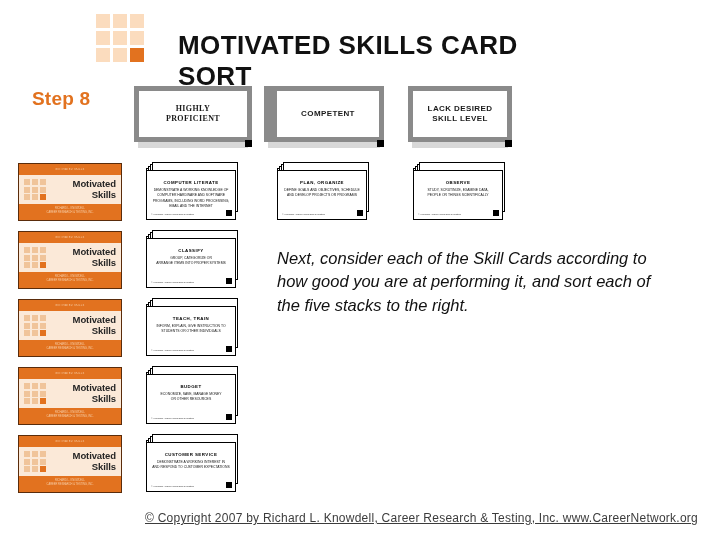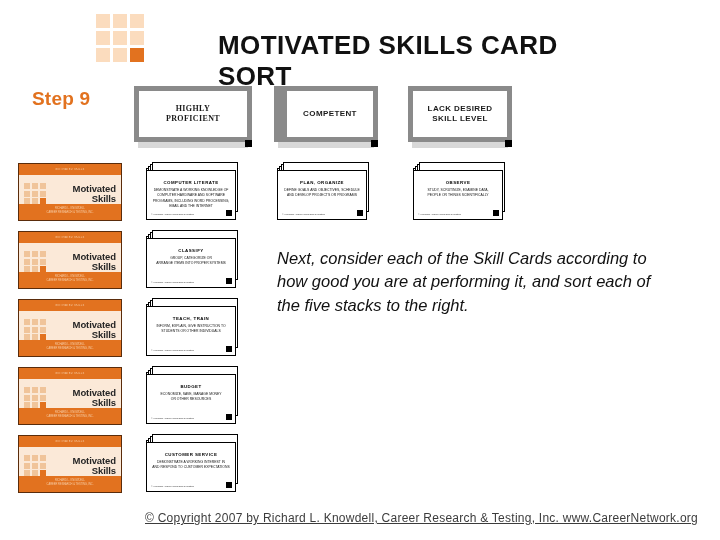--- a/index.html
+++ b/index.html
@@ -49,21 +49,20 @@
   .deck-title {
     position: absolute;
     left: 178px;
     top: 30px;
     width: 420px;
     font-size: 26px;
     font-weight: bold;
     line-height: 1.18;
     letter-spacing: 0.4px;
     color: #111111;
-    margin-left: 40px;
   }
 
   
   .category-row {
     position: absolute;
     left: 134px;
     top: 86px;
     width: 420px;
     height: 62px;
   }
@@ -103,21 +102,21 @@
   }
   .category-box .corner {
     position: absolute;
     right: 0;
     bottom: -5px;
     width: 7px;
     height: 7px;
     background: #000000;
   }
   .cat-0 { left: 0px;   width: 118px; font-family: Liberation Serif, serif; }
-  .cat-1 { left: 140px; width: 104px; padding-left: 13px; }
+  .cat-1 { left: 130px; width: 120px; padding-left: 13px; }
   .cat-2 { left: 274px; width: 104px; }
 
   
   .ms-col {
     position: absolute;
     left: 18px;
     top: 163px;
   }
   .ms-card {
     position: relative;
@@ -139,21 +138,21 @@
     white-space: nowrap;
     overflow: hidden;
   }
   .ms-card .band {
     position: absolute;
     left: 0; right: 0;
     top: 11px;
     height: 29px;
     background: #FBE9D8;
     display: flex;
-    align-items: flex-end;
+    align-items: center;
   }
   .ms-card .band-grid {
     width: 22px;
     height: 21px;
     margin-left: 5px;
     display: grid;
     grid-template-columns: repeat(3, 1fr);
     grid-template-rows: repeat(3, 1fr);
     gap: 1.5px;
     flex: none;
@@ -286,21 +285,21 @@
   <span class="logo-cell"></span>
   <span class="logo-cell"></span>
   <span class="logo-cell"></span>
   <span class="logo-cell"></span>
   <span class="logo-cell"></span>
   <span class="logo-cell"></span>
   <span class="logo-cell"></span>
   <span class="logo-cell accent"></span>
 </div>
 
-<div class="step-label">Step 9</div>
+<div class="step-label">Step 8</div>
 
 <div class="deck-title">MOTIVATED SKILLS CARD SORT</div>
 
 <div class="category-row">
 
   <div class="category-box cat-0">
     <div class="screen">
       <span class="cat-text">HIGHLY
 PROFICIENT</span>
     </div>

